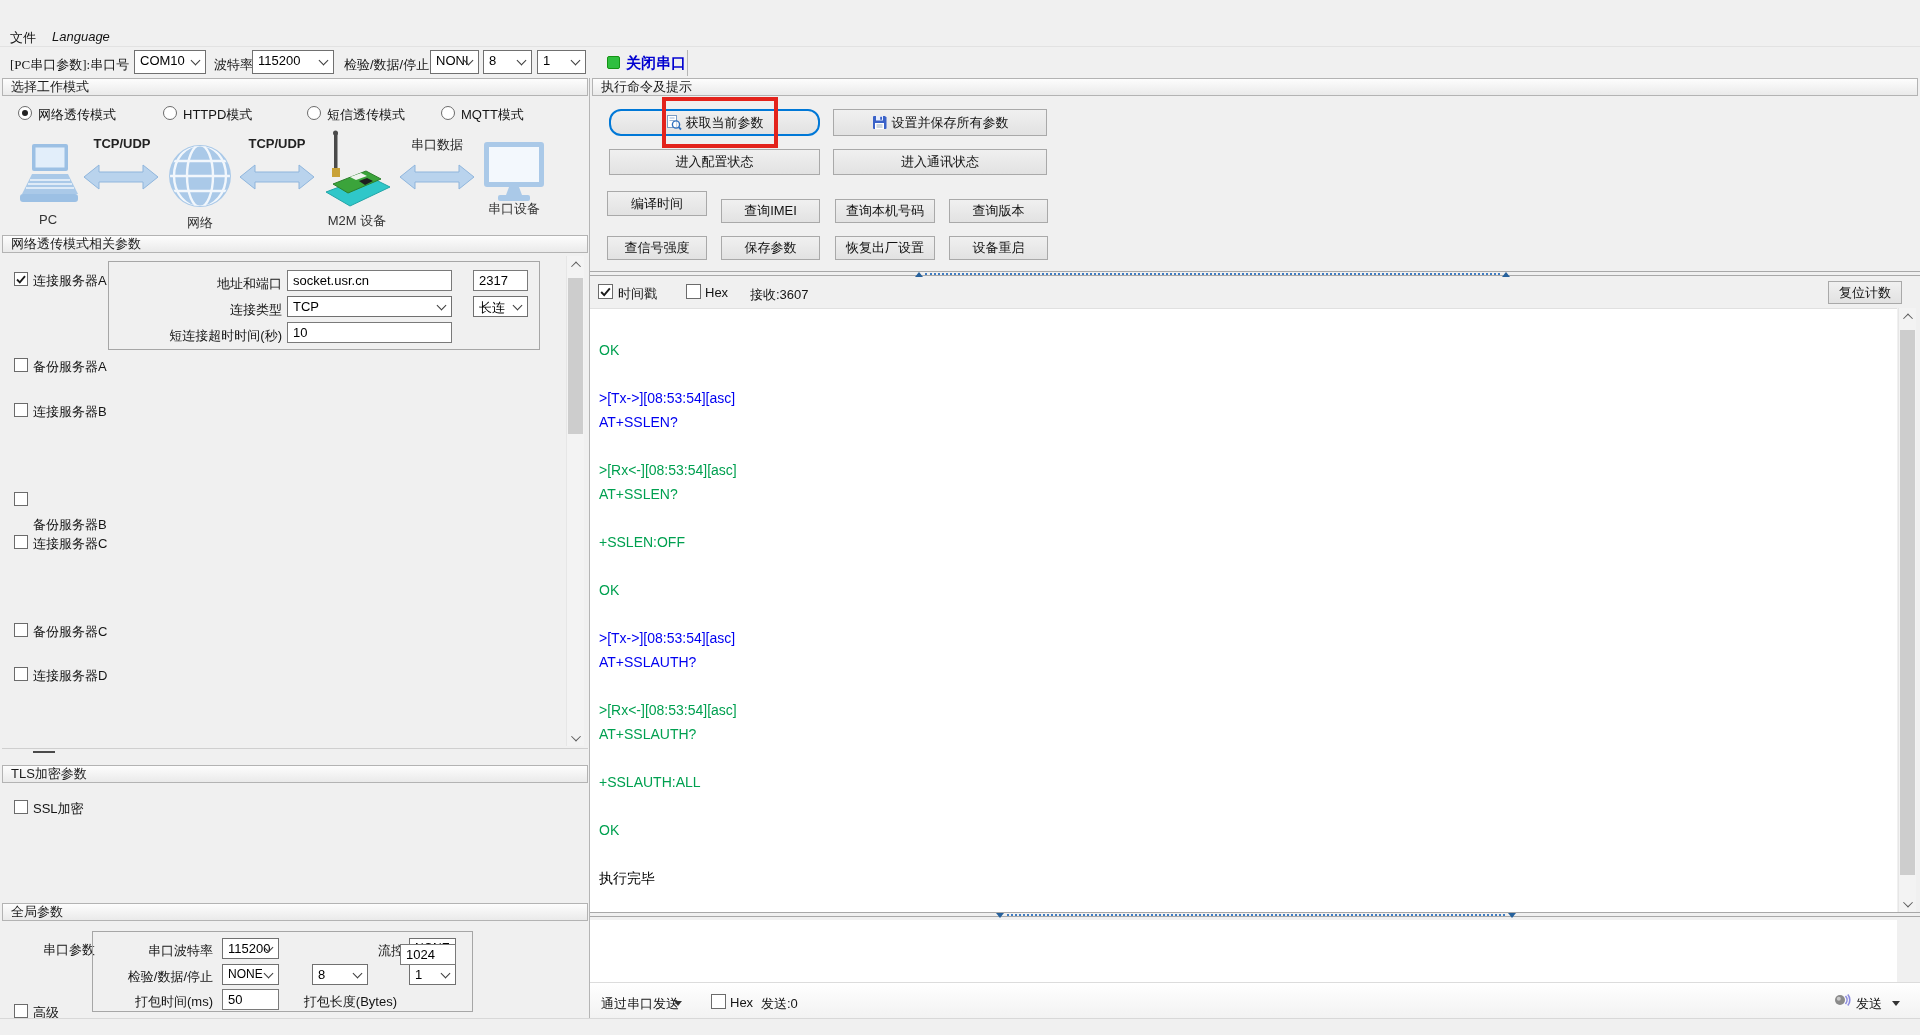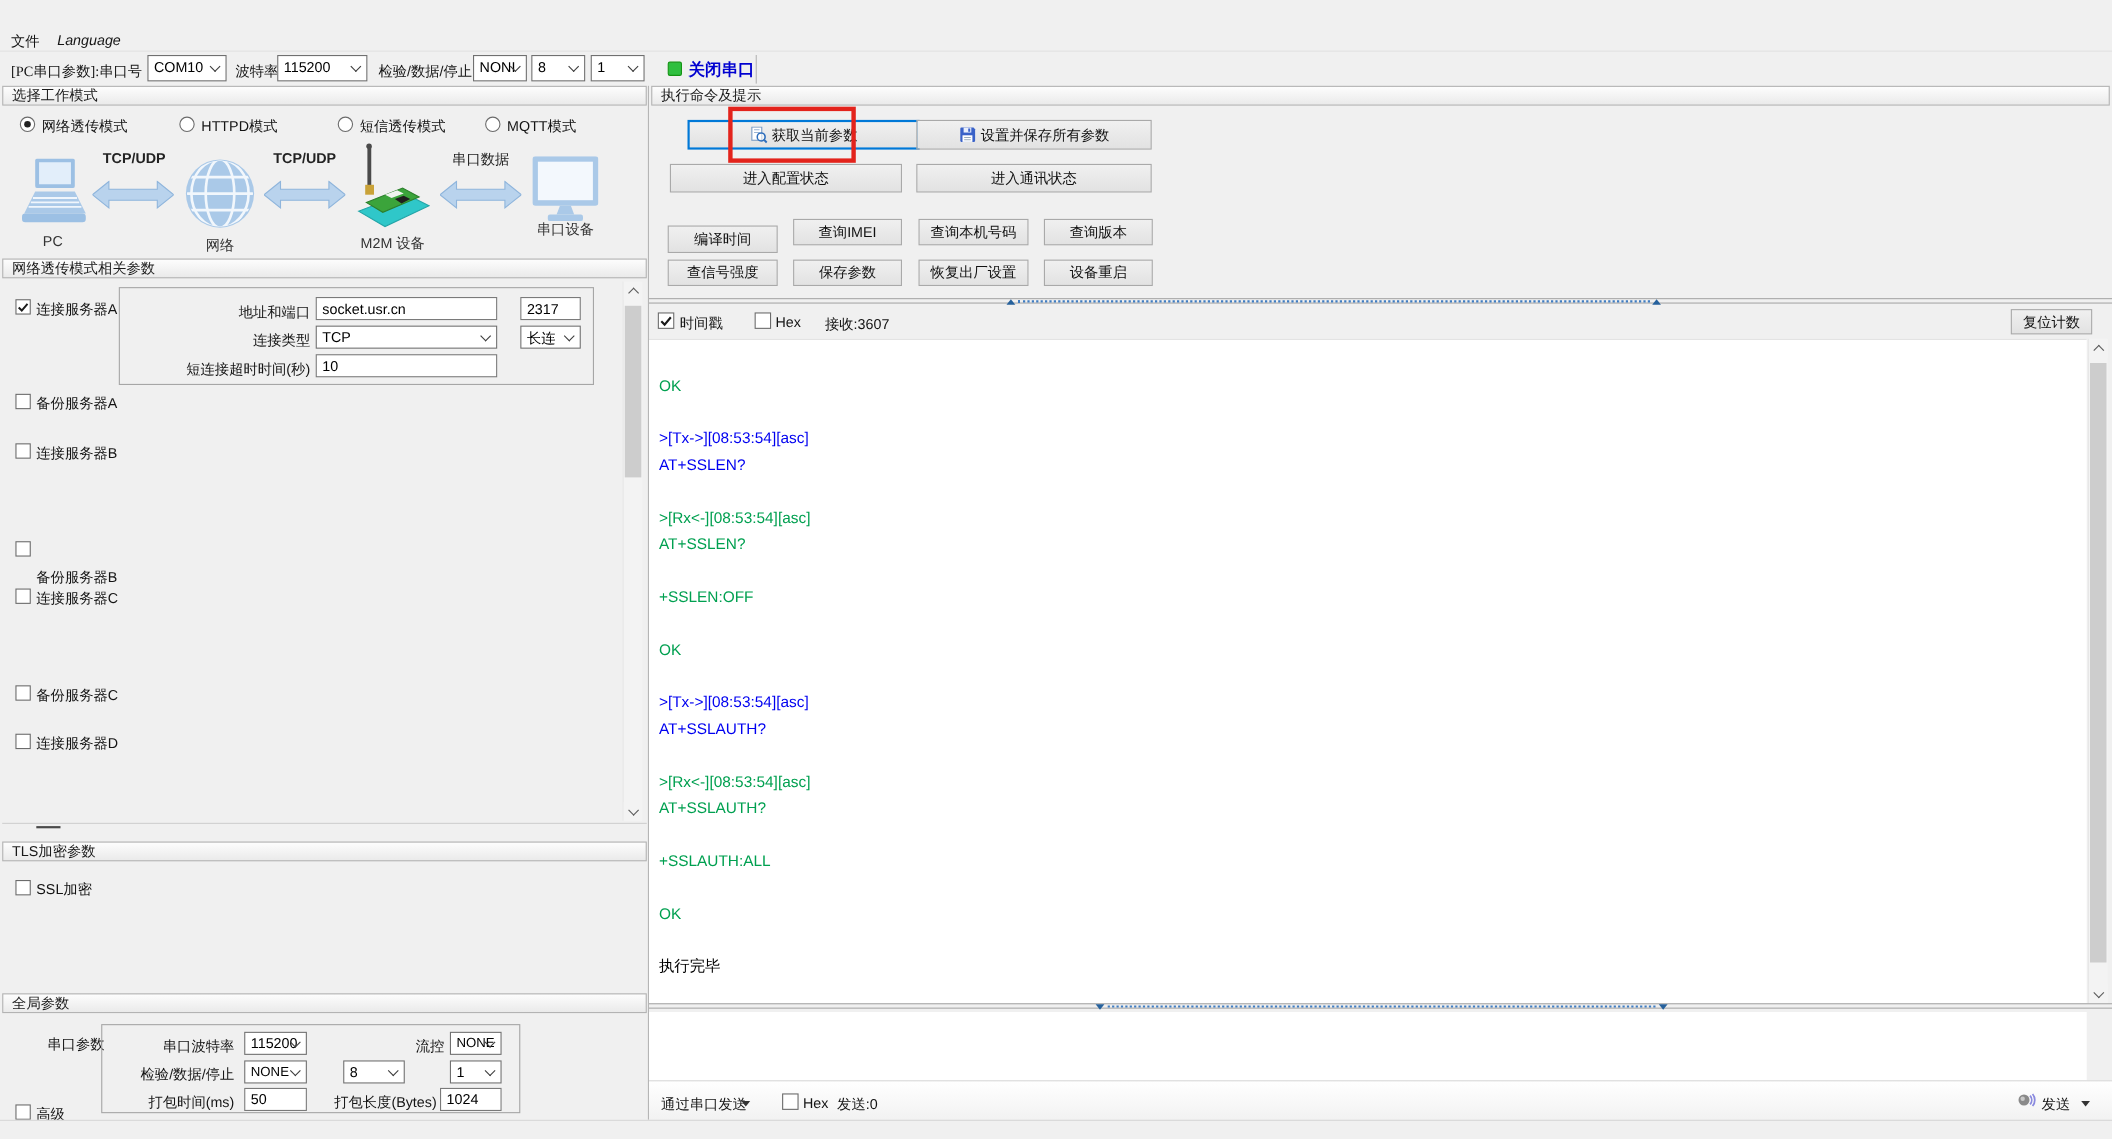--- a/index.html
+++ b/index.html
@@ -200,28 +200,28 @@
   <div class="combo" style="left:409px;top:938px;width:47px;height:21px;padding-right:13px;font-size:12px;"><span>NONE</span><span class="chev"></span></div>
 
   <div class="rlabel" style="left:113px;top:968px;width:100px;">检验/数据/停止</div>
   <div class="combo" style="left:222px;top:964px;width:57px;height:21px;padding-right:13px;font-size:12px;"><span>NONE</span><span class="chev"></span></div>
   <div class="combo" style="left:312px;top:964px;width:56px;height:21px;"><span>8</span><span class="chev"></span></div>
   <div class="combo" style="left:409px;top:964px;width:47px;height:21px;padding-right:13px;"><span>1</span><span class="chev"></span></div>
 
   <div class="rlabel" style="left:123px;top:993px;width:90px;">打包时间(ms)</div>
   <div class="input" style="left:222px;top:989px;width:57px;height:21px;">50</div>
   <div class="rlabel" style="left:297px;top:993px;width:100px;">打包长度(Bytes)</div>
-  <div class="input" style="left:400px;top:989px;width:56px;height:21px;">1024</div>
+  <div class="input" style="left:400px;top:944px;width:56px;height:21px;">1024</div>
 
   <div class="cb" style="left:14px;top:1004px;"></div>
   <span class="lbl" style="left:33px;top:1004px;">高级</span>
 
   <div class="gheader" style="left:592px;top:78px;width:1326px;">执行命令及提示</div>
 
-  <div class="btn focus" style="left:625px;top:109px;width:211px;height:27px;">
+  <div class="btn focus" style="left:609px;top:109px;width:211px;height:27px;border-radius:12px;">
     <svg width="16" height="16" viewBox="0 0 16 16" style="margin-right:4px;">
       <rect x="1.5" y="0.5" width="9" height="12" fill="#fff" stroke="#7a9cc4"></rect>
       <line x1="3.5" y1="3" x2="8.5" y2="3" stroke="#9ab4d4"></line>
       <line x1="3.5" y1="5.5" x2="8.5" y2="5.5" stroke="#9ab4d4"></line>
       <circle cx="10" cy="9.5" r="3.6" fill="rgba(255,255,255,0.6)" stroke="#2f6fbd" stroke-width="1.4"></circle>
       <line x1="12.6" y1="12.1" x2="15" y2="14.5" stroke="#2f6fbd" stroke-width="1.8"></line>
     </svg>
     <span>获取当前参数</span>
   </div>
   <div class="abs" style="left:662px;top:97px;width:116px;height:51px;border:4px solid #e3231c;z-index:6;pointer-events:none;"></div>
@@ -238,21 +238,21 @@
     <span>设置并保存所有参数</span>
   </div>
 
   <div class="btn" style="left:609px;top:149px;width:211px;height:26px;">
       <span>进入配置状态</span>
     </div>
   <div class="btn" style="left:833px;top:149px;width:214px;height:26px;">
       <span>进入通讯状态</span>
     </div>
 
-  <div class="btn" style="left:607px;top:205px;width:100px;height:25px;">
+  <div class="btn" style="left:607px;top:191px;width:100px;height:25px;">
       <span>编译时间</span>
     </div>
   <div class="btn" style="left:721px;top:199px;width:99px;height:24px;">
       <span>查询IMEI</span>
     </div>
   <div class="btn" style="left:835px;top:199px;width:100px;height:24px;">
       <span>查询本机号码</span>
     </div>
   <div class="btn" style="left:949px;top:199px;width:99px;height:24px;">
       <span>查询版本</span>

